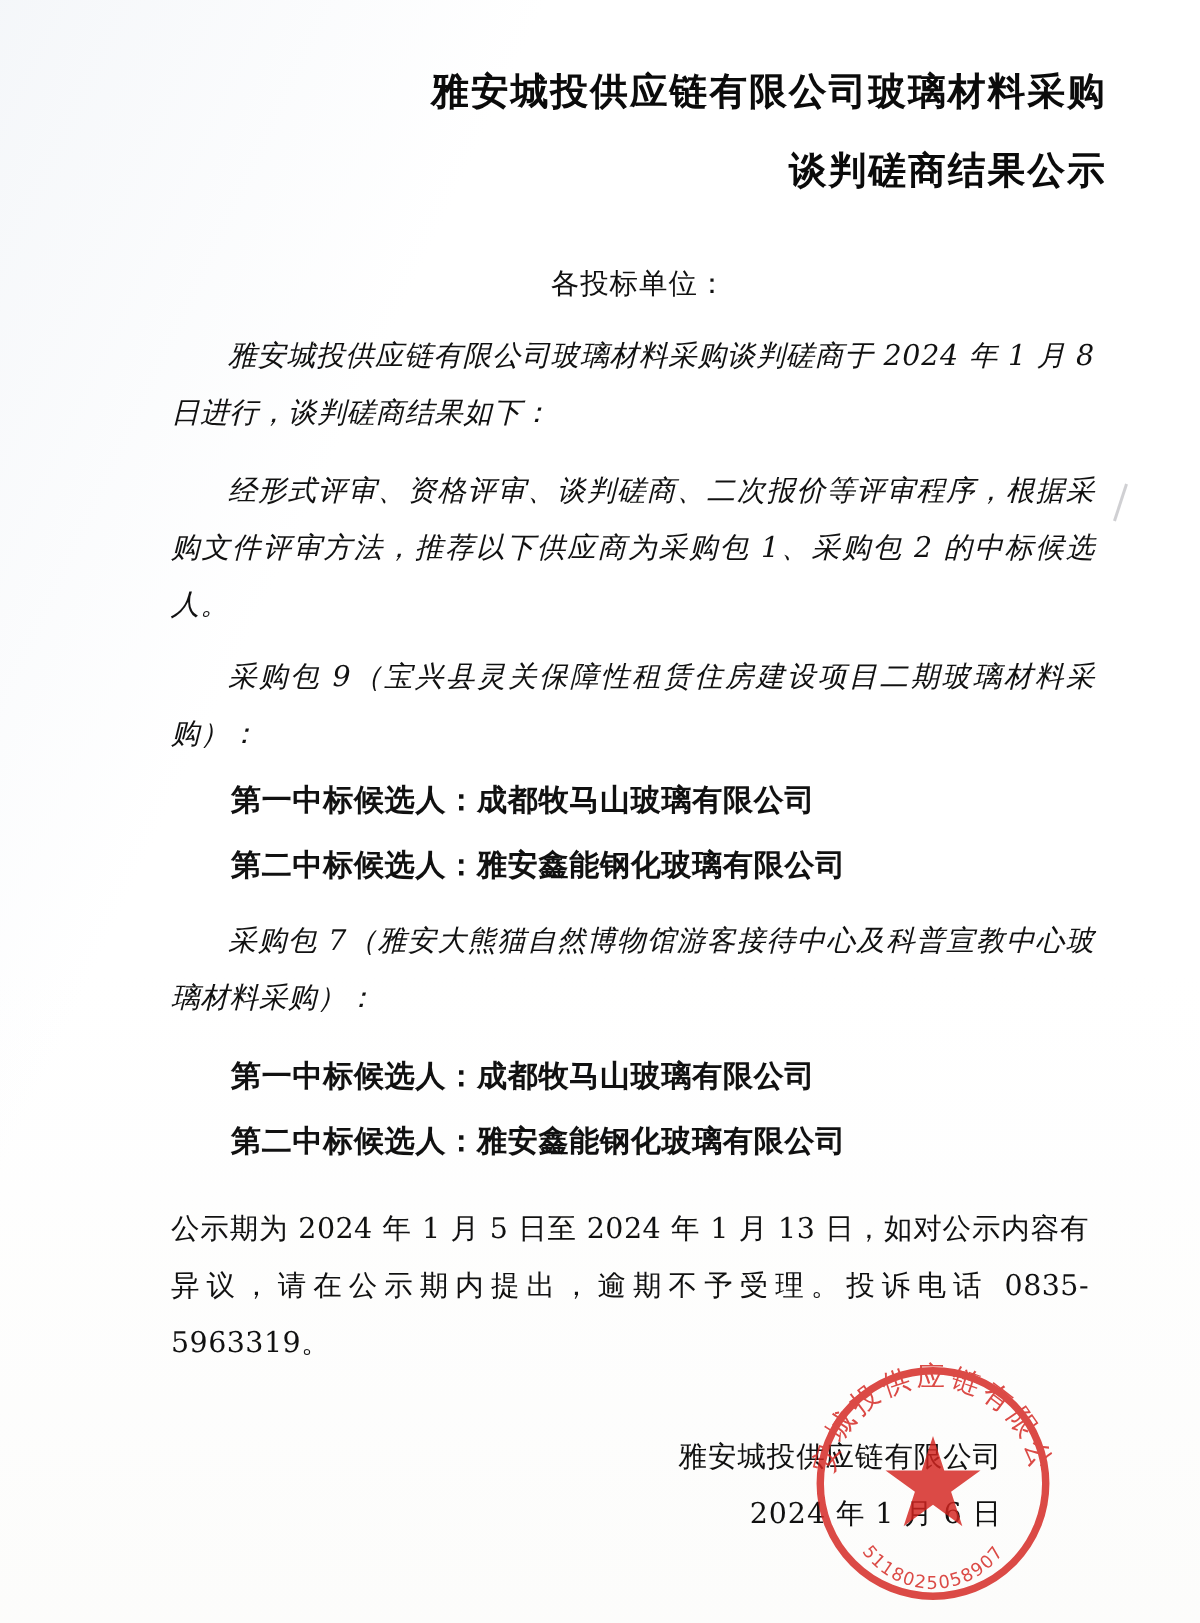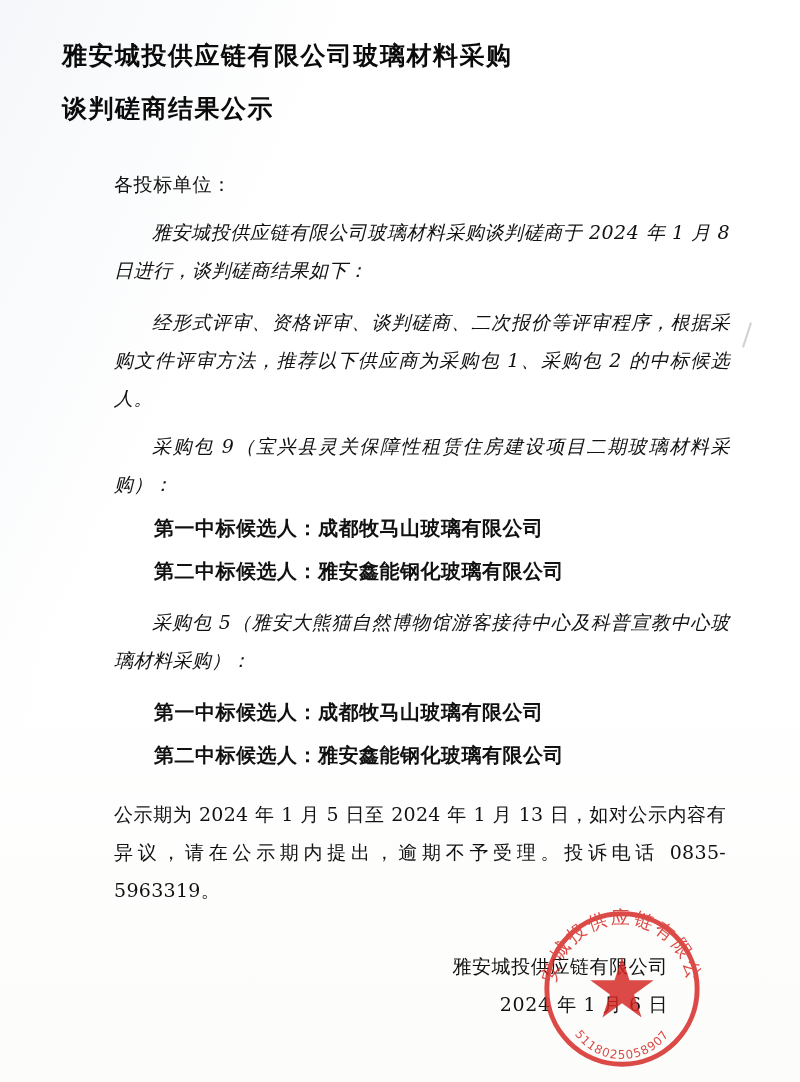--- a/index.html
+++ b/index.html
@@ -21,39 +21,40 @@
     width: 800px;
     height: 1082px;
     box-sizing: border-box;
     padding: 30px 62px 0 62px;
     background:
       linear-gradient(115deg, rgba(236,240,245,0.55) 0%, rgba(255,255,255,0) 28%),
       linear-gradient(0deg, rgba(250,250,248,0.6) 0%, rgba(255,255,255,1) 40%),
       #ffffff;
   }
   .title-block {
-    text-align: left;
-    margin-top: 7px;
+    text-align: right;
+    margin-top: 12px;
   }
   .title-line {
     font-size: 25px;
     font-weight: bold;
     letter-spacing: 1.5px;
     line-height: 1.55;
     color: #0b0b0b;
   }
   .title-line.second {
     margin-top: 14px;
   }
   .salutation {
     margin-top: 40px;
     font-size: 19px;
     line-height: 1.6;
     letter-spacing: 0.6px;
     padding-left: 52px;
+    text-align: center;
   }
   p.body-par {
     font-size: 19px;
     line-height: 2.0;
     letter-spacing: 0.5px;
     margin: 14px 0 0 0;
     text-indent: 2em;
     text-align: justify;
     padding: 0 8px 0 52px;
     font-style: italic;
@@ -132,21 +133,21 @@
   <div class="salutation">各投标单位：</div>
 
   <p class="body-par">雅安城投供应链有限公司玻璃材料采购谈判磋商于 2024 年 1 月 8 日进行，谈判磋商结果如下：</p>
 
   <p class="body-par">经形式评审、资格评审、谈判磋商、二次报价等评审程序，根据采购文件评审方法，推荐以下供应商为采购包 1、采购包 2 的中标候选人。</p>
 
   <p class="body-par tight">采购包 9（宝兴县灵关保障性租赁住房建设项目二期玻璃材料采购）：</p>
   <p class="cand">第一中标候选人：成都牧马山玻璃有限公司</p>
   <p class="cand">第二中标候选人：雅安鑫能钢化玻璃有限公司</p>
 
-  <p class="body-par">采购包 5（雅安大熊猫自然博物馆游客接待中心及科普宣教中心玻璃材料采购）：</p>
+  <p class="body-par">采购包 7（雅安大熊猫自然博物馆游客接待中心及科普宣教中心玻璃材料采购）：</p>
   <p class="cand first-of-pack">第一中标候选人：成都牧马山玻璃有限公司</p>
   <p class="cand">第二中标候选人：雅安鑫能钢化玻璃有限公司</p>
 
   <p class="notice">公示期为 2024 年 1 月 5 日至 2024 年 1 月 13 日，如对公示内容有异议，请在公示期内提出，逾期不予受理。投诉电话  0835-5963319。</p>
 
   <div class="signature">
     <span class="sig-line">雅安城投供应链有限公司</span>
     <span class="sig-line">2024 年 1 月 6 日</span>
   </div>
 

